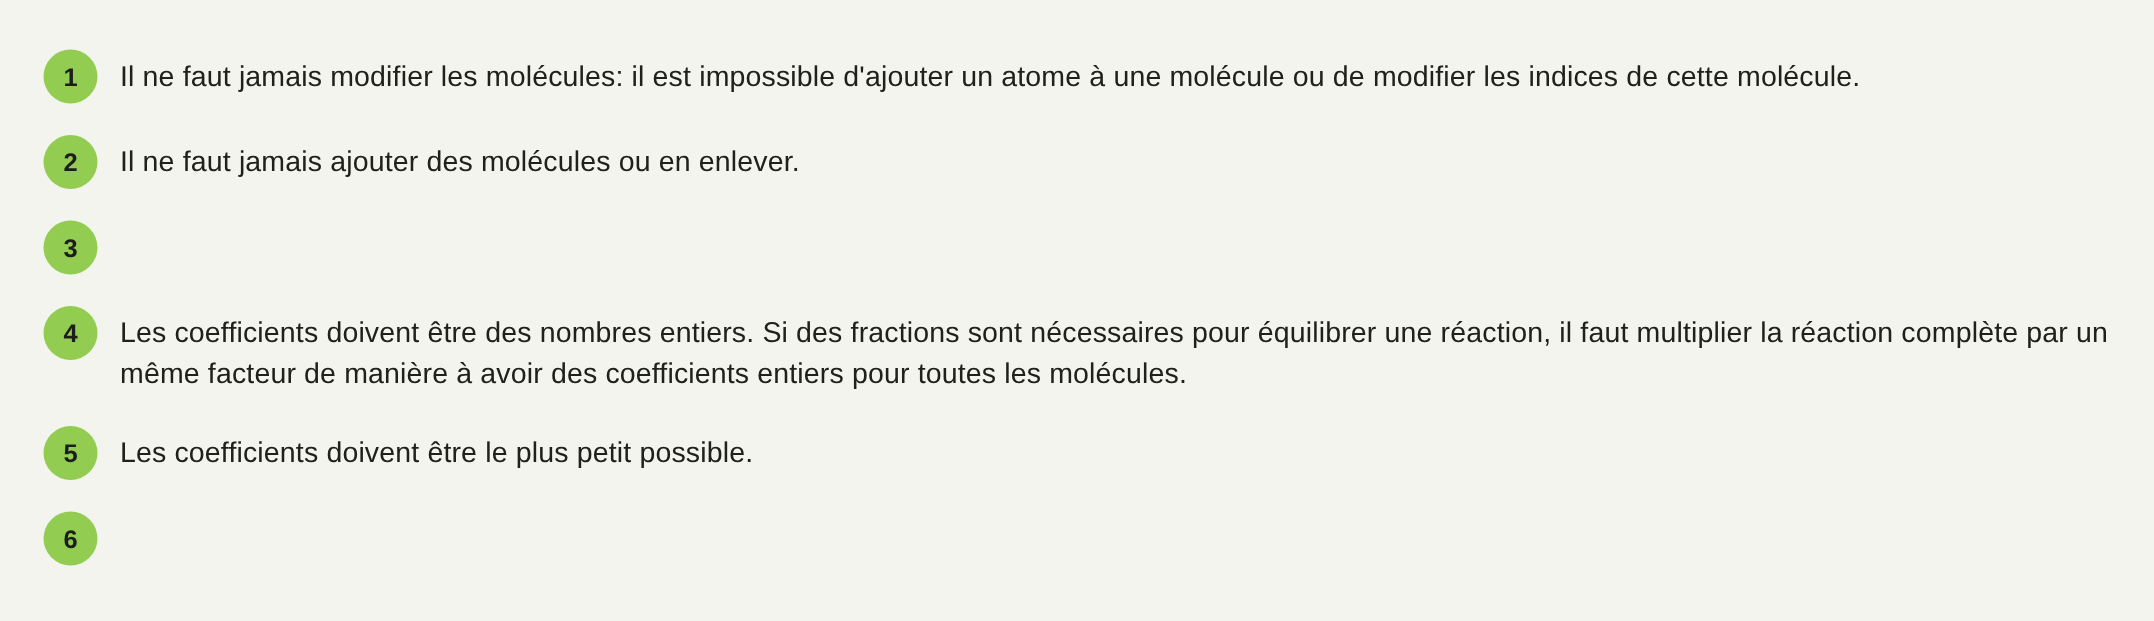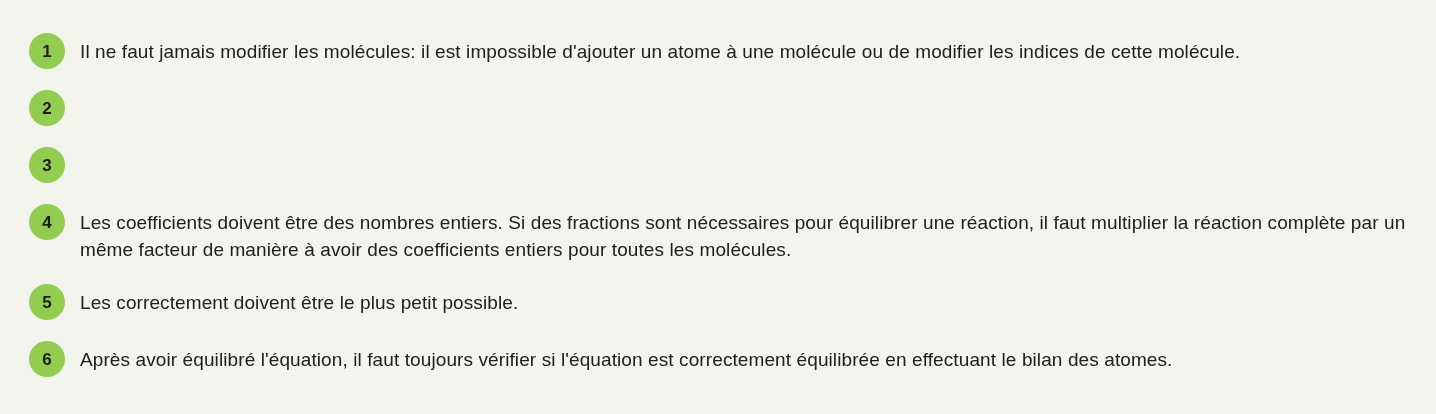--- a/index.html
+++ b/index.html
@@ -51,34 +51,34 @@
 
 <div class="rules-list">
 
   <div class="rule-item">
     <div class="badge">1</div>
     <div class="rule-text">Il ne faut jamais modifier les molécules: il est impossible d'ajouter un atome à une molécule ou de modifier les indices de cette molécule.</div>
   </div>
 
   <div class="rule-item">
     <div class="badge">2</div>
+    <div class="rule-text">Il ne faut jamais ajouter des molécules ou en enlever.</div>
   </div>
 
   <div class="rule-item">
     <div class="badge">3</div>
   </div>
 
   <div class="rule-item">
     <div class="badge">4</div>
     <div class="rule-text">Les coefficients doivent être des nombres entiers. Si des fractions sont nécessaires pour équilibrer une réaction, il faut multiplier la réaction complète par un même facteur de manière à avoir des coefficients entiers pour toutes les molécules.</div>
   </div>
 
   <div class="rule-item">
     <div class="badge">5</div>
-    <div class="rule-text">Les correctement doivent être le plus petit possible.</div>
+    <div class="rule-text">Les coefficients doivent être le plus petit possible.</div>
   </div>
 
   <div class="rule-item">
     <div class="badge">6</div>
-    <div class="rule-text">Après avoir équilibré l'équation, il faut toujours vérifier si l'équation est correctement équilibrée en effectuant le bilan des atomes.</div>
   </div>
 
 </div>
 
 </body></html>

